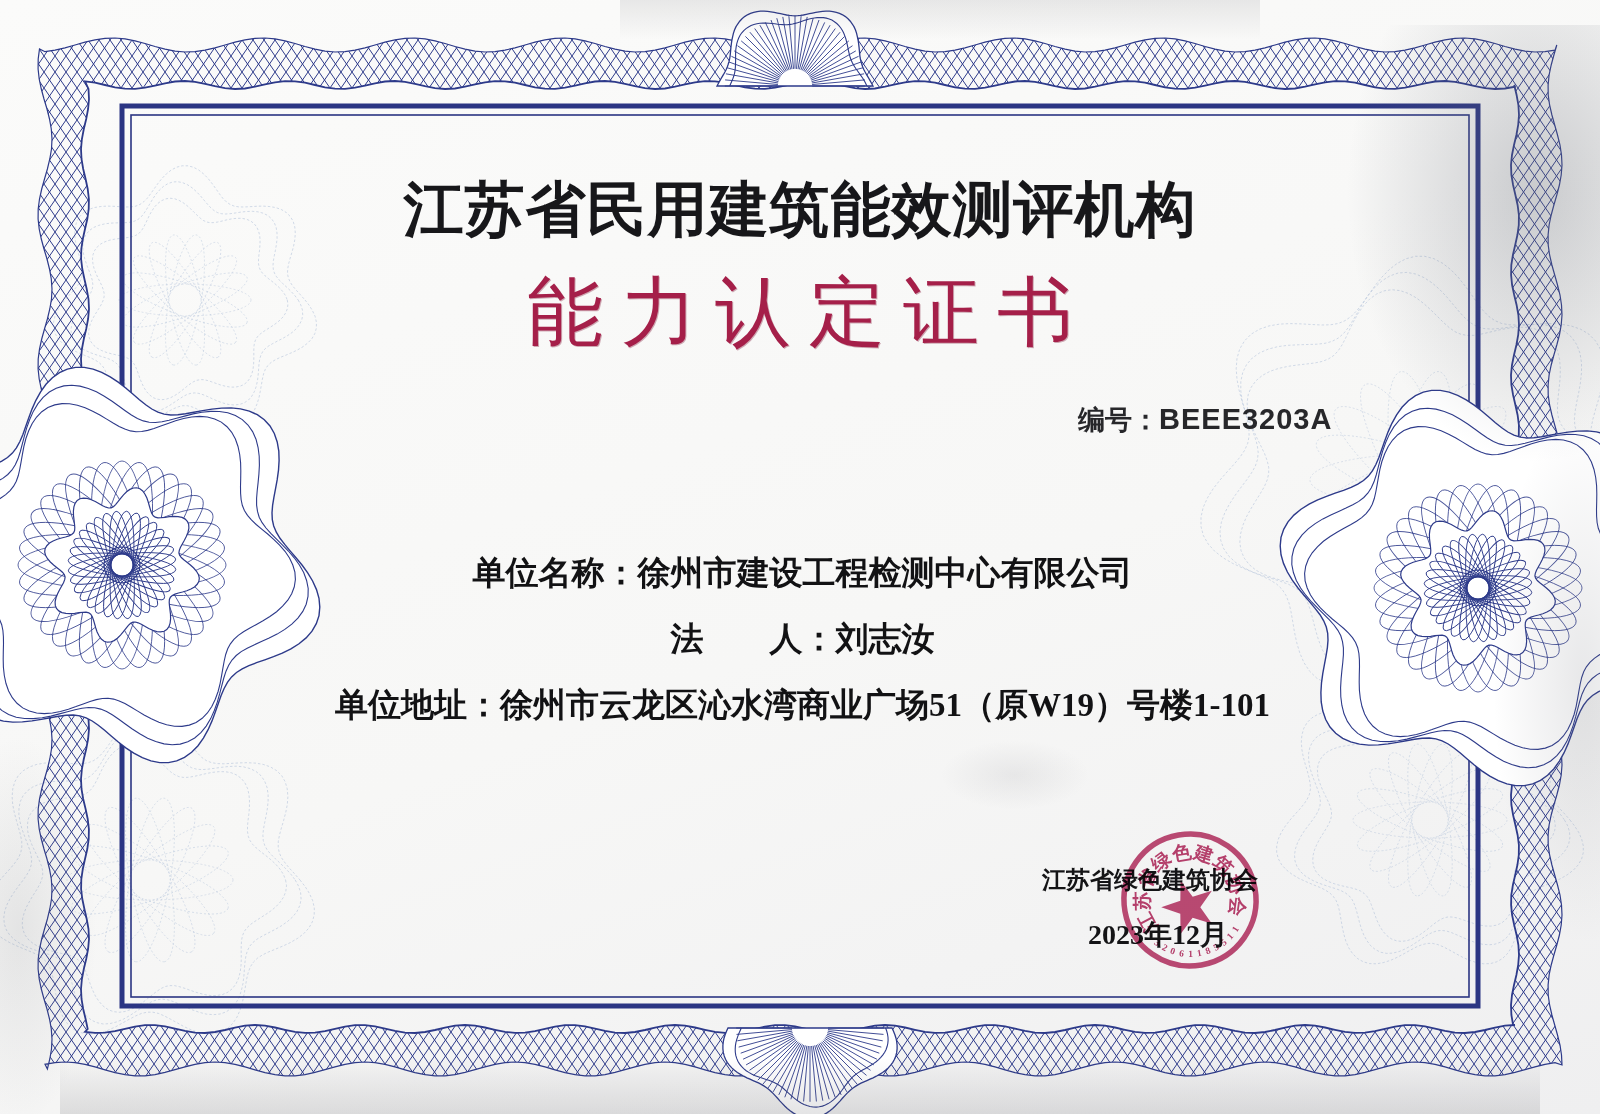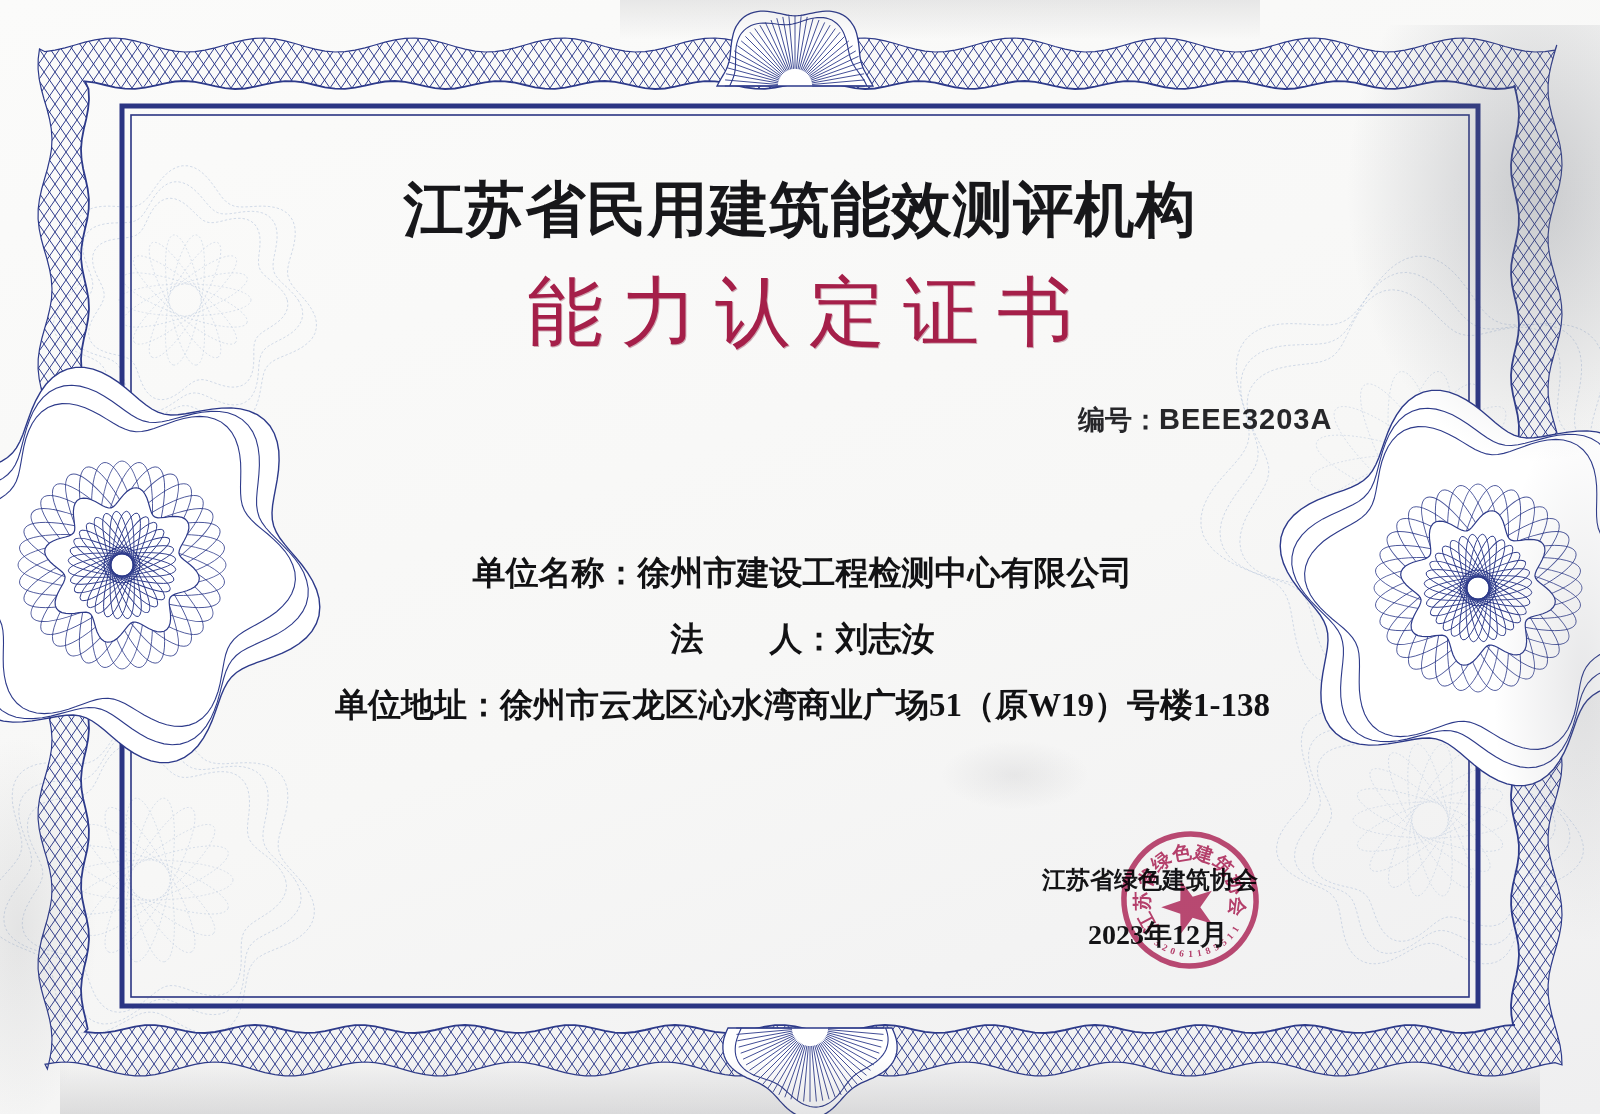--- a/index.html
+++ b/index.html
@@ -266,21 +266,21 @@
   </div>
 
   <div class="txt fields">
     <span class="frow">
       <span>单位名称：</span><span>徐州市建设工程检测中心有限公司</span>
     </span>
     <span class="frow">
       <span>法　　人：</span><span>刘志汝</span>
     </span>
     <span class="frow">
-      <span>单位地址：</span><span>徐州市云龙区沁水湾商业广场51（原W19）号楼1-138</span>
+      <span>单位地址：</span><span>徐州市云龙区沁水湾商业广场51（原W19）号楼1-101</span>
     </span>
   </div>
 
   <div class="txt issuer">江苏省绿色建筑协会</div>
 
   <div class="txt date">2023年12月</div>
 
   <svg class="sealSvg" id="sealSvg" width="220" height="220" viewBox="0 0 220 220">
       <g transform="rotate(-10 110 110)">
         <circle cx="110" cy="110" r="66" fill="none" stroke="#b3255a" stroke-width="5.5" opacity=".95"></circle>

